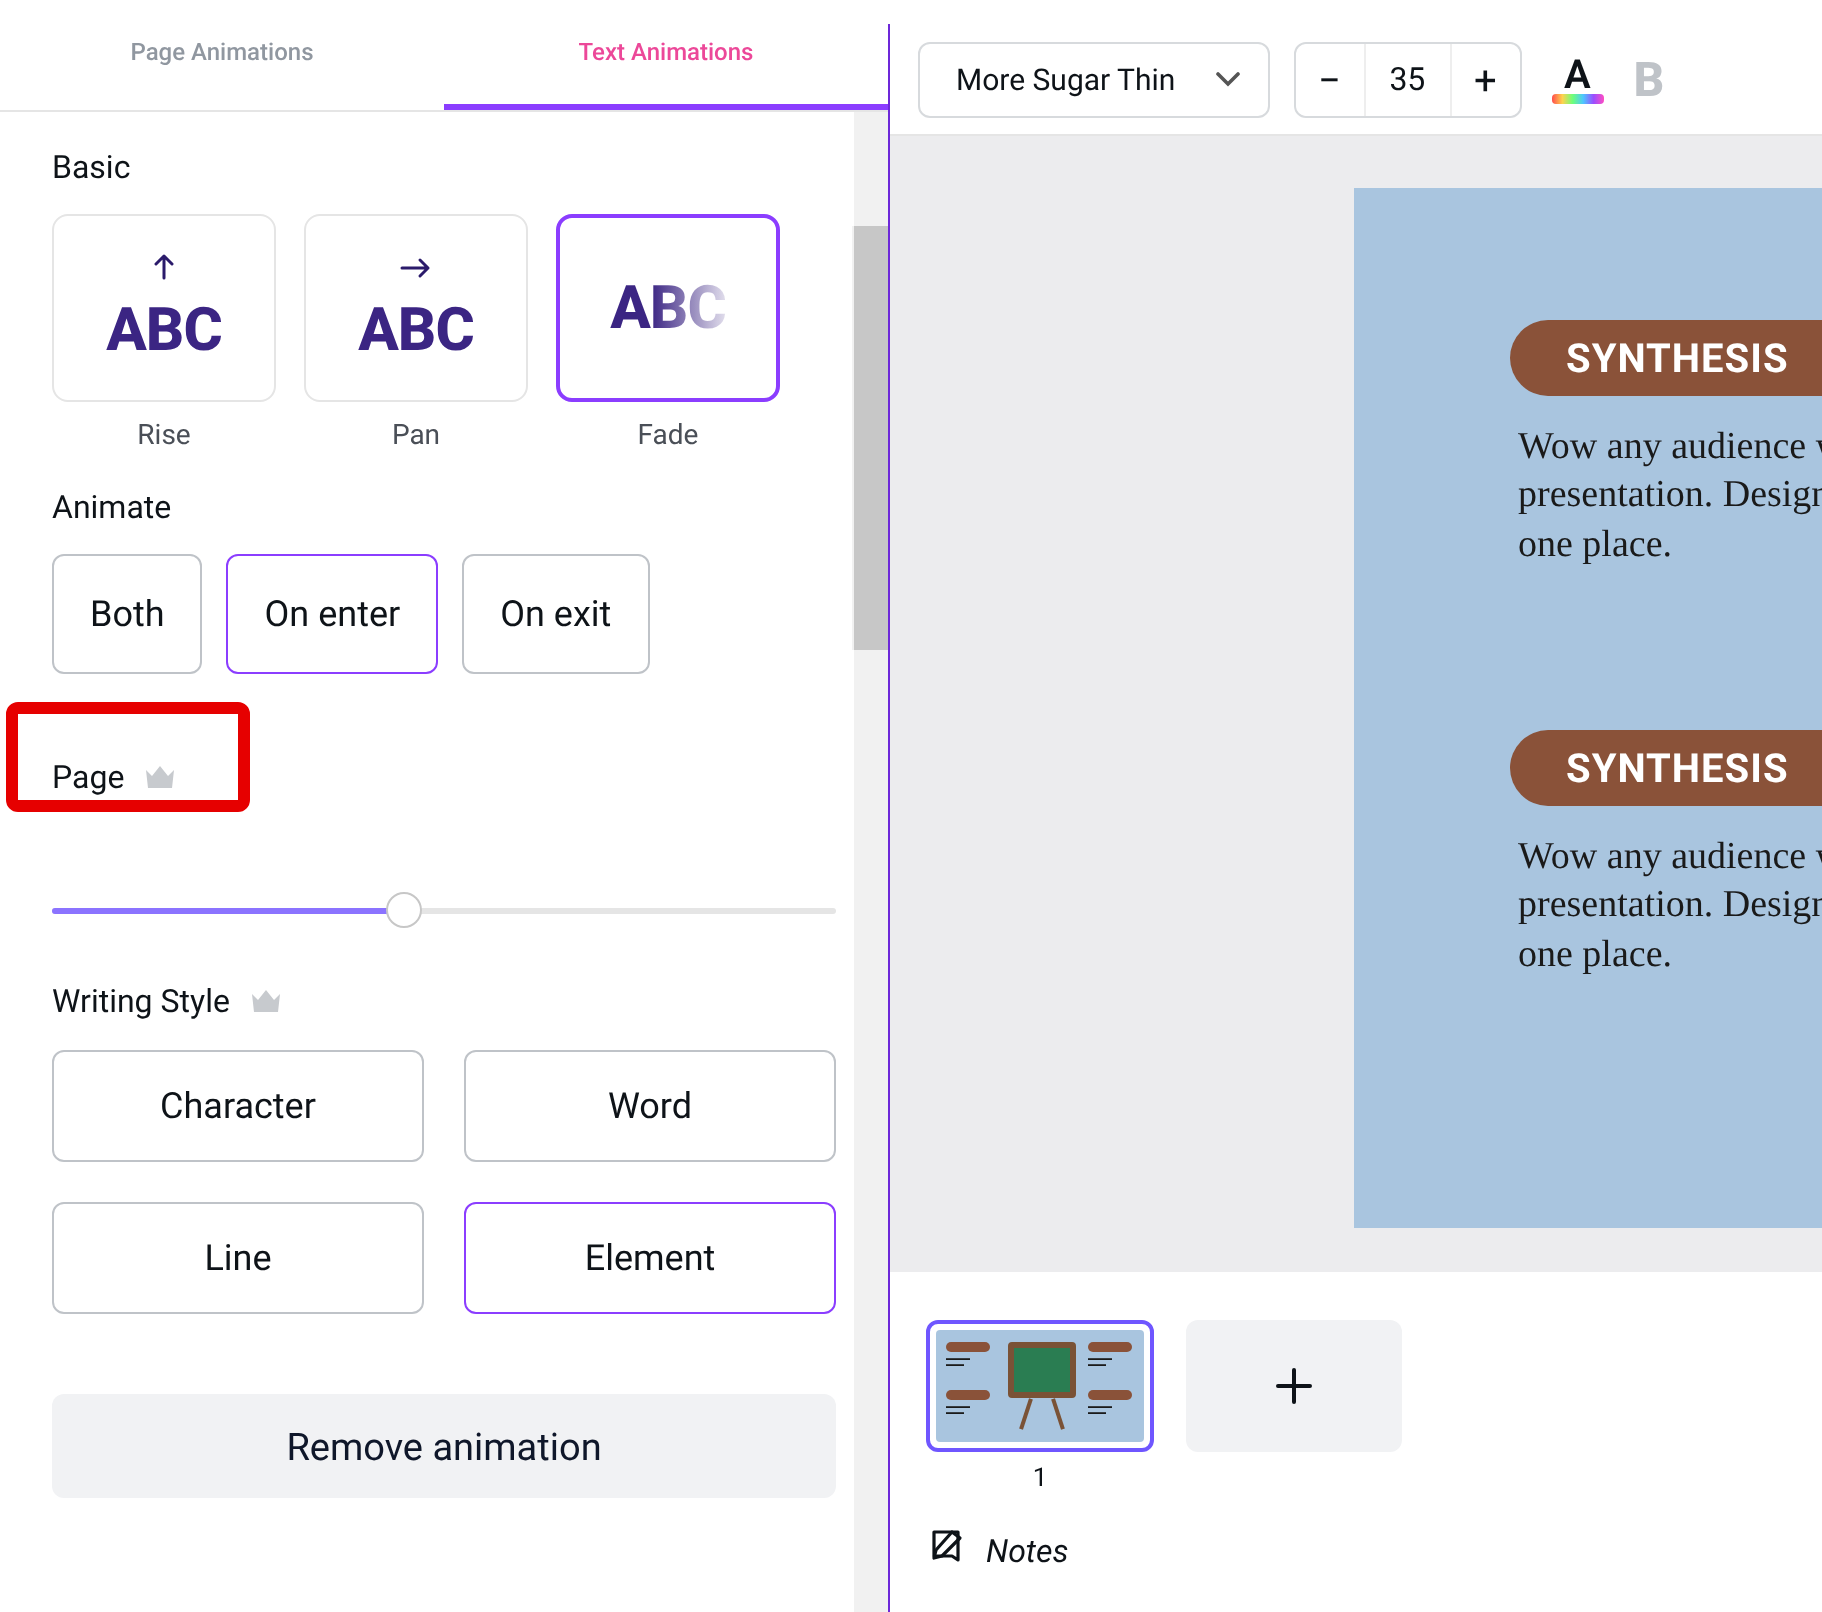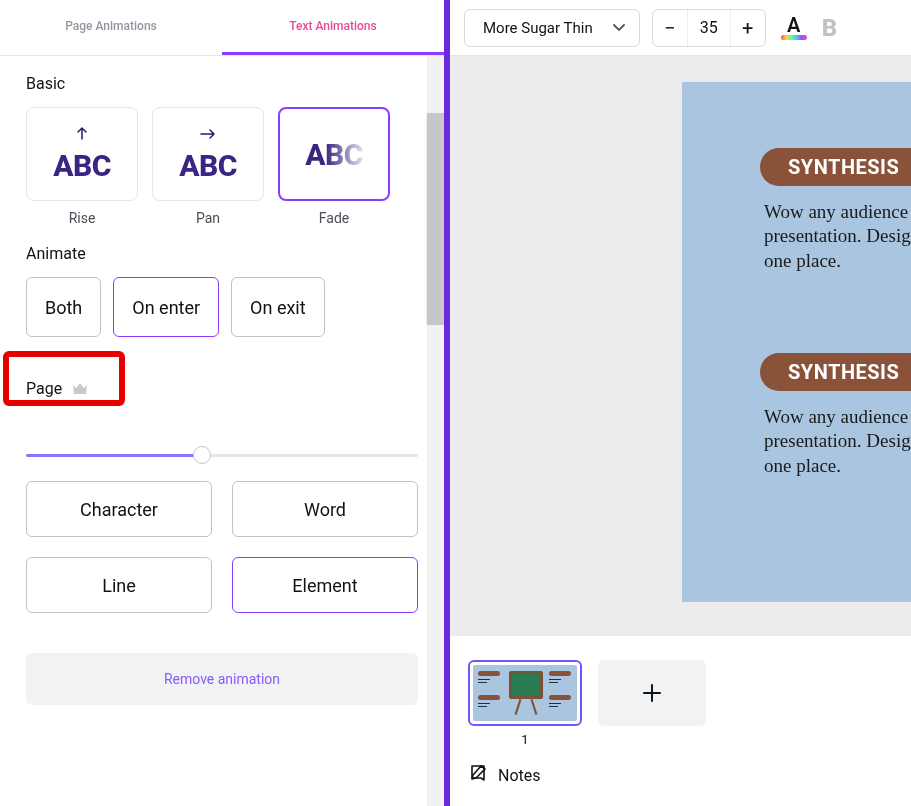--- a/index.html
+++ b/index.html
@@ -55,24 +55,24 @@
 .highlight-box { position: absolute; border: 6px solid #e60000; border-radius: 6px; pointer-events: none; }
 
 
 .grid-2 { display: grid; grid-template-columns: 1fr 1fr; gap: 20px; margin-bottom: 40px;}
 .grid-btn { height: 56px; border: 1px solid #bfc3c8; border-radius: 6px; font-size: 18px; color: #0e1318; background: #fff; cursor: pointer; display:flex;align-items:center;justify-content:center;}
 .grid-btn.selected { border: 1.5px solid #8b3dff; }
 
 .crown-icon { display:inline-block; vertical-align:middle; margin-left:6px; }
 
 
-.remove-btn { width: 100%; height: 52px; background: #f1f2f4; border: none; border-radius: 6px; font-size: 14px; color: #8b5cf6; cursor: pointer; }
-
-
-.right-panel { flex: 1; display: flex; flex-direction: column; border-left: 6px solid #6d28d9; }
+.remove-btn { width: 100%; height: 52px; background: #f1f2f4; border: none; border-radius: 6px; font-size: 19px; color: #0f172a; cursor: pointer; }
+
+
+.right-panel { flex: 1; display: flex; flex-direction: column; border-left: 1px solid #6d28d9; margin-top: 12px; }
 
 
 .top-toolbar { height: 56px; display: flex; align-items: center; gap: 12px; padding: 0 14px; background: #fff; border-bottom: 1px solid #e5e5e5; }
 .font-btn { height: 38px; padding: 0 14px 0 18px; border: 1px solid #d7dadd; border-radius: 6px; background: #fff; display: flex; align-items: center; gap: 20px; cursor: pointer; font-size: 15px; color: #0e1318; }
 .chev { font-size: 12px; color: #555; }
 .size-group { display: flex; align-items: center; border: 1px solid #d7dadd; border-radius: 6px; height: 38px; }
 .size-btn { width: 34px; height: 100%; background: #fff; border: none; font-size: 20px; color: #0e1318; cursor: pointer; }
 .size-btn.minus{border-radius:6px 0 0 6px;}
 .size-btn.plus{border-radius:0 6px 6px 0;}
 .size-val { width: 44px; text-align: center; font-size: 16px; color: #0e1318; border-left:1px solid #eee;border-right:1px solid #eee;height:100%;display:flex;align-items:center;justify-content:center;}
@@ -98,21 +98,21 @@
 .board { position:absolute; left:36px; top:6px; width:34px; height:28px; background:#2a7d52; border:3px solid #7a5236; border-radius:2px;}
 .legs{position:absolute;left:44px;top:34px;width:18px;height:16px;}
 .legs::before,.legs::after{content:"";position:absolute;top:0;width:2px;height:16px;background:#7a5236;}
 .legs::before{left:0;transform:rotate(18deg);}
 .legs::after{right:0;transform:rotate(-18deg);}
 .mini-text{position:absolute;font-size:3px;line-height:1.1;color:#1a1a1a;}
 .mini-label{position:absolute;background:#8a5239;height:5px;border-radius:5px;}
 .thumb-num { text-align:center; font-size:13px; color:#0e1318; margin-top:6px;}
 .add-thumb { width:108px; height:66px; background:#f1f2f4; border-radius:6px; display:flex; align-items:center; justify-content:center; font-size:28px; color:#0e1318; cursor:pointer;}
 
-.notes-row { display:flex; align-items:center; gap:10px; font-size:16px; color:#0e1318; cursor:pointer;}
+.notes-row { display:flex; align-items:center; gap:10px; font-size:16px; color:#0e1318; cursor:pointer;font-style:italic;}
 </style>
 </head>
 <body>
 
 <div class="app">
 
   <div class="left-panel">
     <div class="tabs">
       <div class="tab">Page Animations</div>
       <div class="tab active">Text Animations</div>
@@ -172,20 +172,28 @@
           </div>
           <div class="highlight-box" style="top:-10px;left:-23px;width:122px;height:55px;"></div>
         </div>
 
         <div class="slider-wrap">
           <div class="slider-track"></div>
           <div class="slider-fill"></div>
           <div class="slider-thumb"></div>
         </div>
 
+        <div class="section-label" style="margin-top:26px;">
+          <span>Writing Style</span>
+          <span class="crown-icon">
+            <svg width="16" height="13" viewBox="0 0 16 13">
+                <path d="M1 3l3 3 4-5 4 5 3-3-1 9H2z" fill="#c7cace"></path>
+              </svg>
+          </span>
+        </div>
         <div class="grid-2">
           <button class="grid-btn">Character</button>
           <button class="grid-btn">Word</button>
           <button class="grid-btn">Line</button>
           <button class="grid-btn selected">Element</button>
         </div>
 
         <button class="remove-btn">Remove animation</button>
       </div>
     </div>

